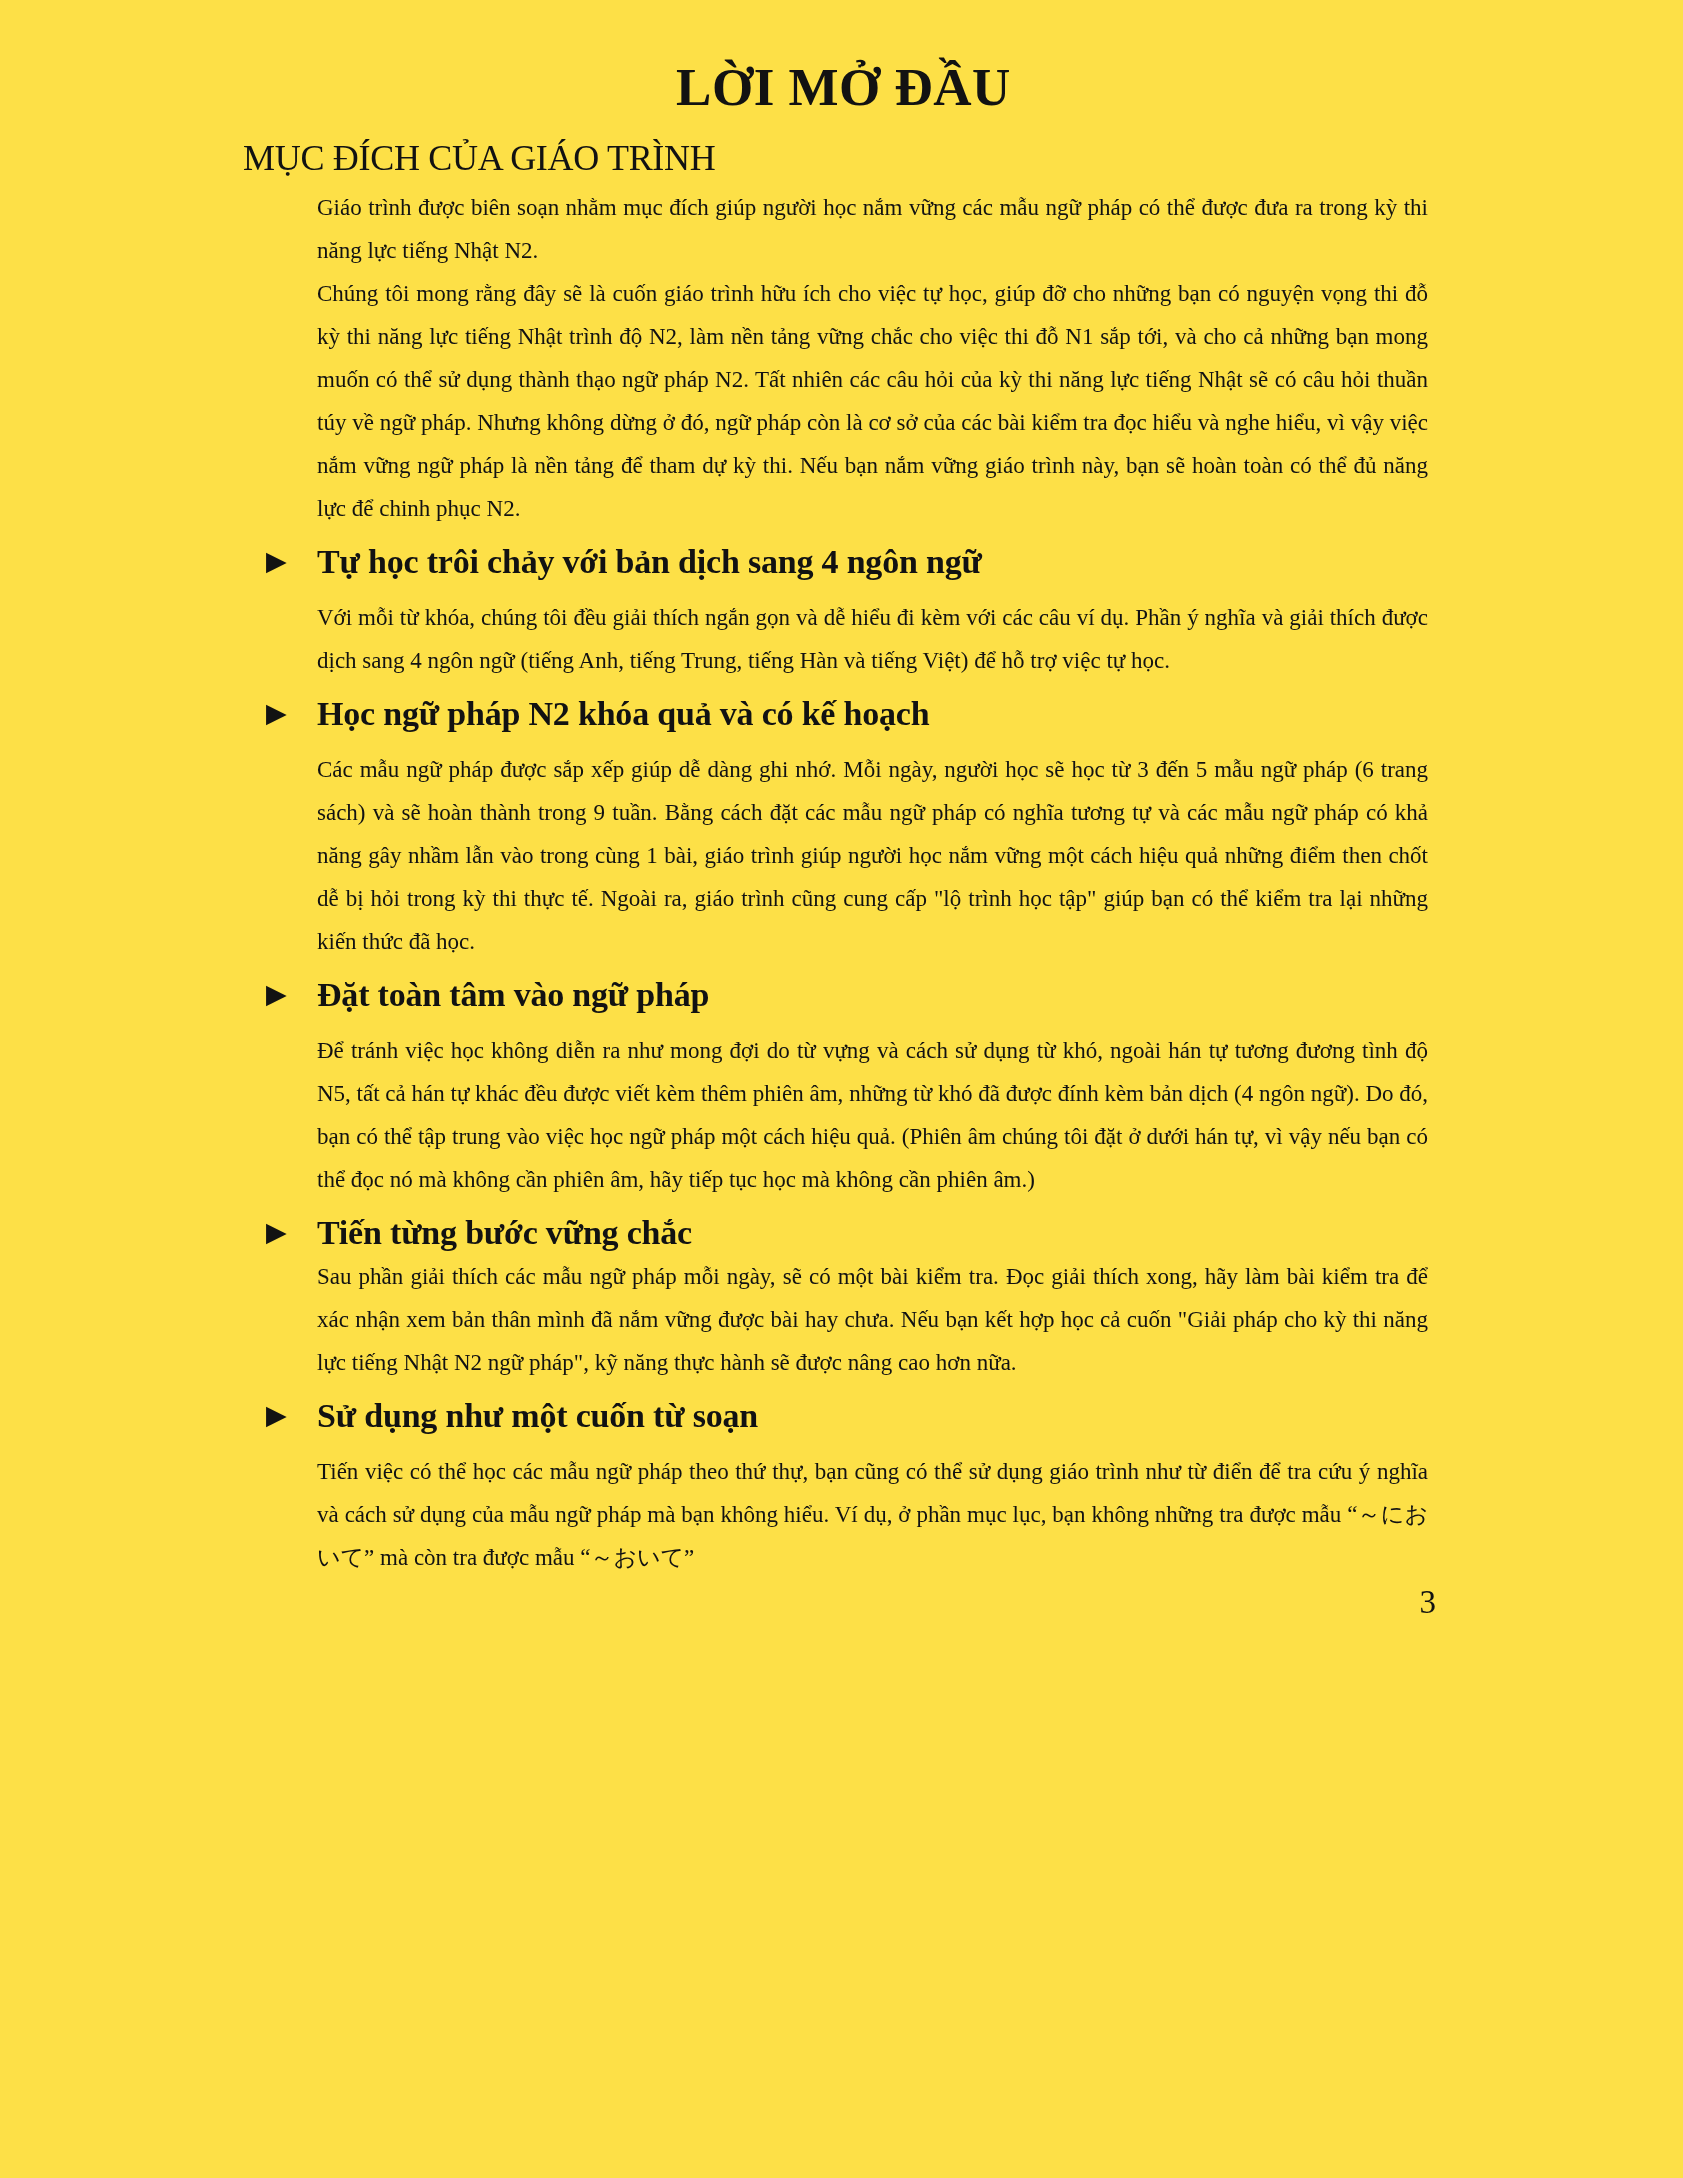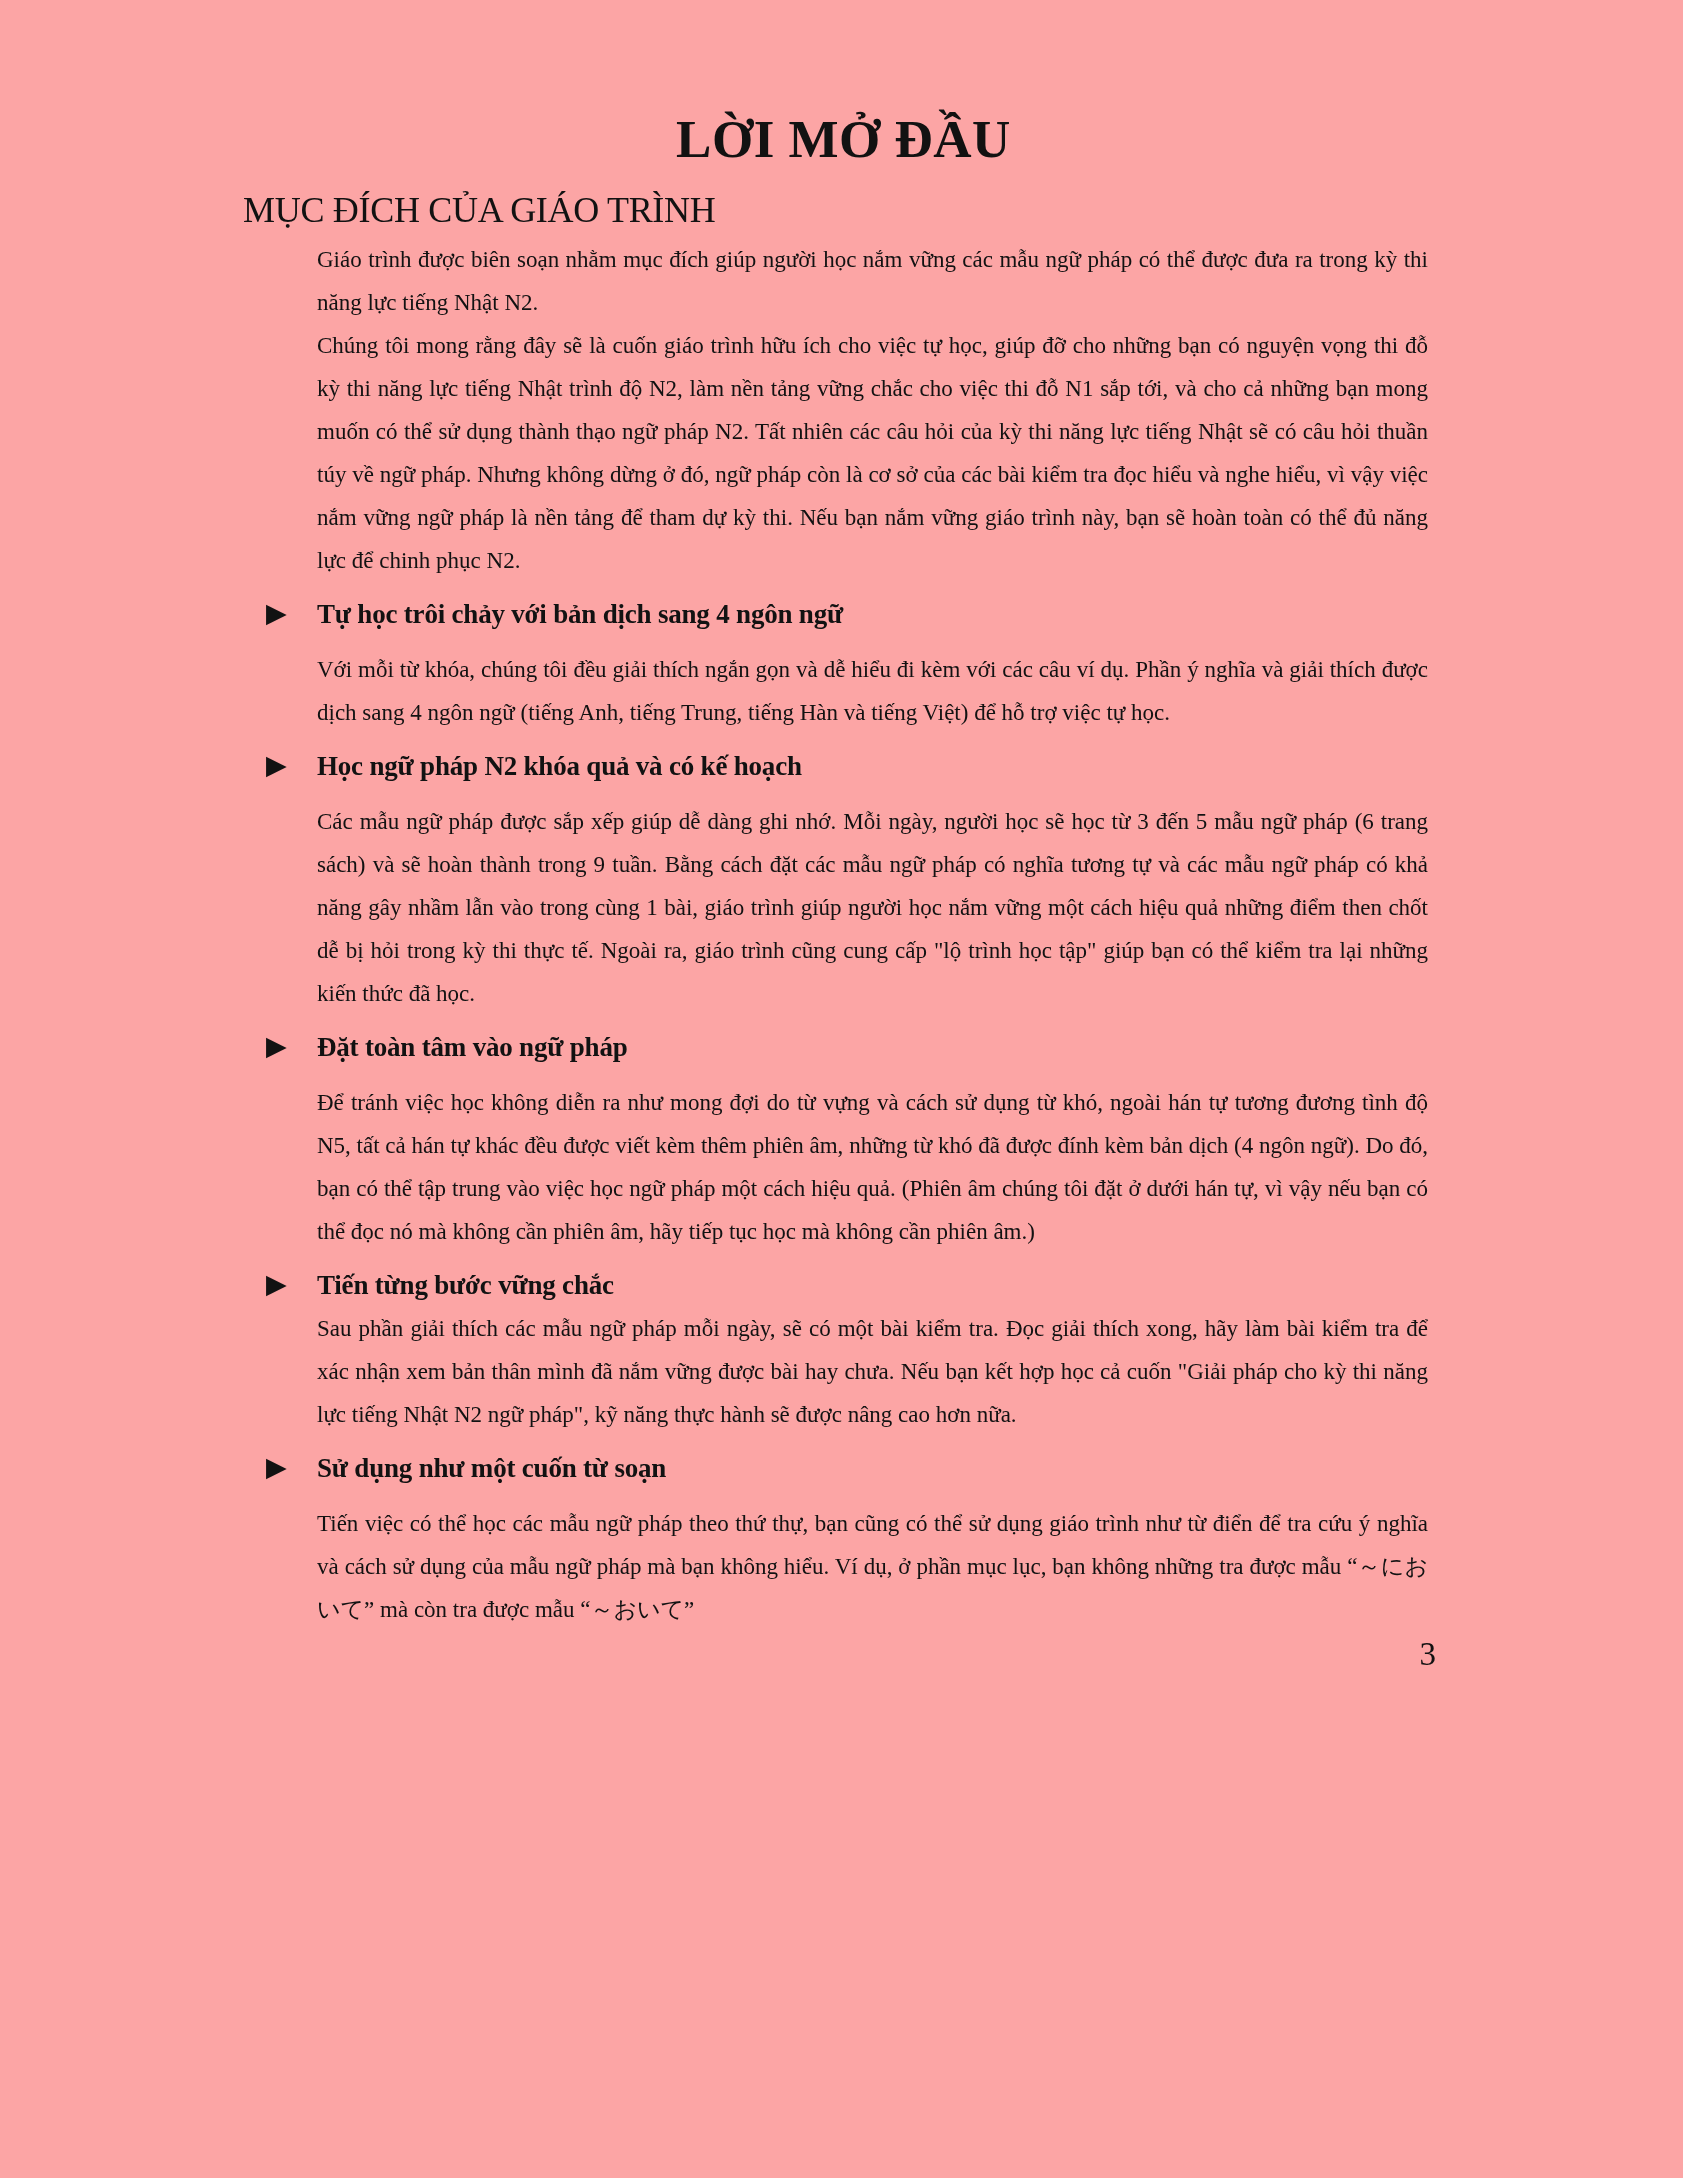--- a/index.html
+++ b/index.html
@@ -1,24 +1,24 @@
 <!DOCTYPE html>
 <html><head>
 <meta charset="utf-8">
 <style>
   html, body { margin: 0; padding: 0; background: #ffffff; }
   .page {
     position: relative;
     width: 1683px;
     height: 2178px;
-    background: #fca5a5;
+    background: #fde047;
     color: #121212;
     font-family: "Liberation Serif", "DejaVu Serif", serif;
     box-sizing: border-box;
-    padding: 111px 239px 0 243px;
+    padding: 59px 239px 0 243px;
     overflow: hidden;
   }
   h1.doc-title {
     font-size: 53px;
     line-height: 57px;
     font-weight: bold;
     text-align: center;
     margin: 0 0 20px 0;
     letter-spacing: 0.5px;
   }
@@ -44,21 +44,21 @@
   .feature-head .bullet {
     position: absolute;
     left: 23px;
     top: 7px;
     font-size: 27px;
     line-height: 27px;
     font-family: "DejaVu Sans", sans-serif;
     color: #121212;
   }
   h3.feature-title {
-    font-size: 27px;
+    font-size: 34px;
     line-height: 44px;
     font-weight: bold;
     margin: 0;
     letter-spacing: -0.2px;
   }
   .page-number {
     font-size: 33px;
     line-height: 43px;
     text-align: right;
     margin-top: 2px;

